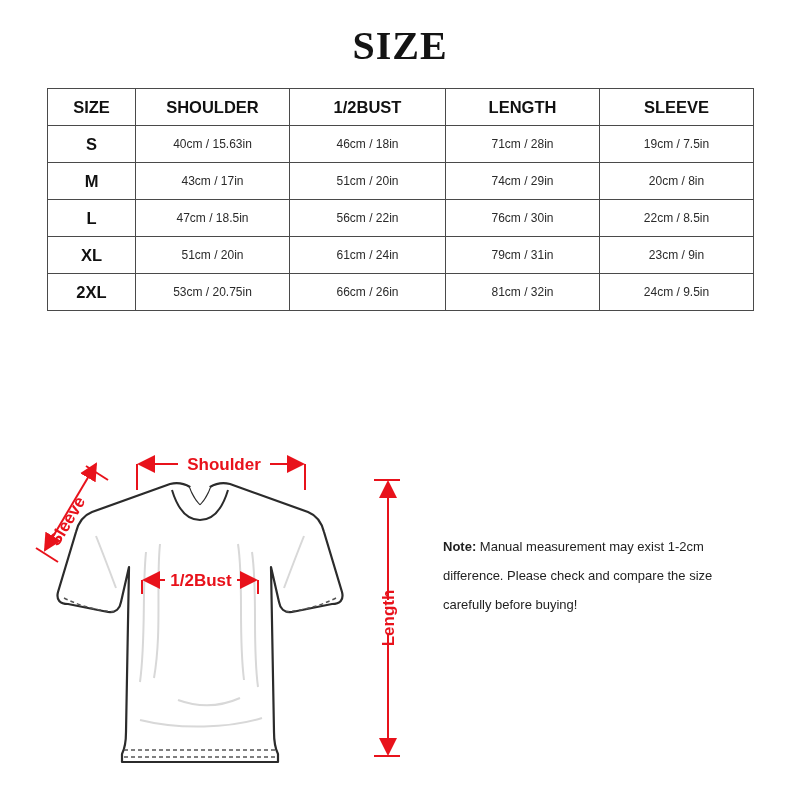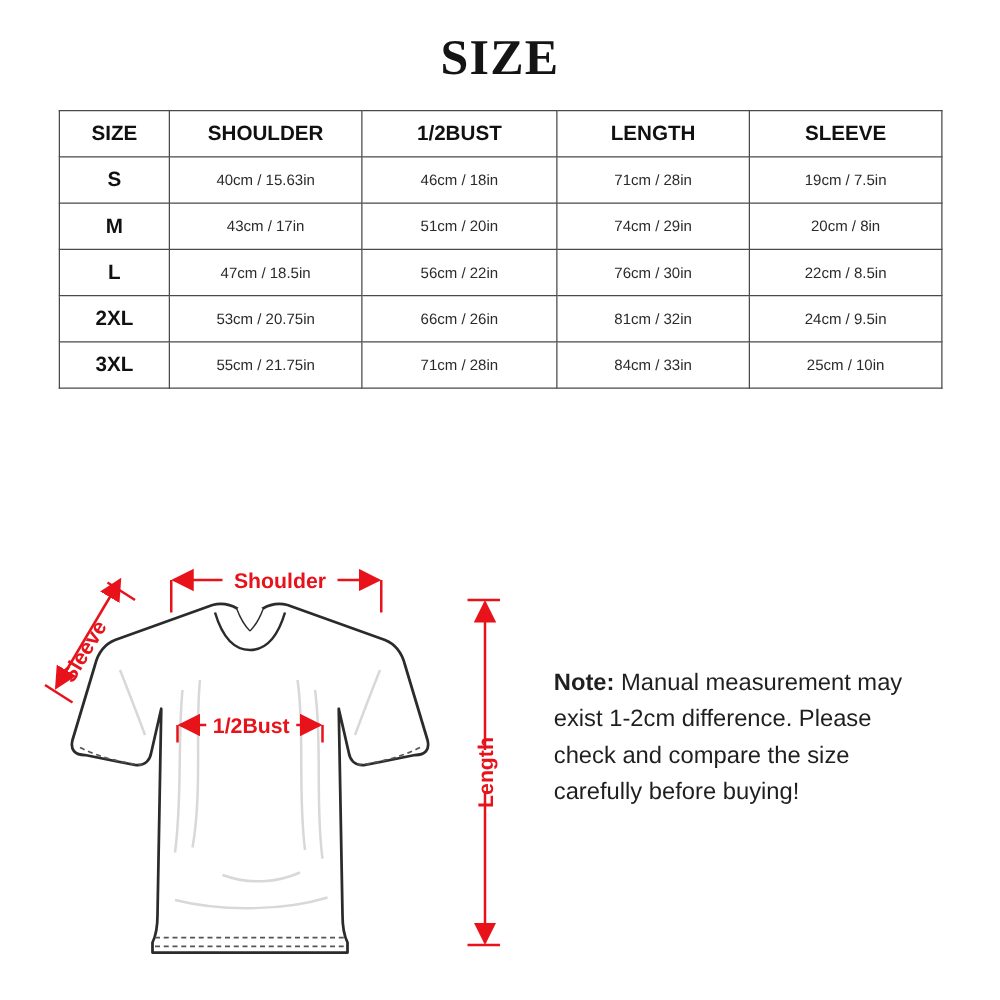--- a/index.html
+++ b/index.html
@@ -76,21 +76,21 @@
     top: 0;
     left: 0;
   }
 
   
   .note {
     position: absolute;
     left: 443px;
     top: 100px;
     width: 300px;
-    font-size: 19px;
+    font-size: 13px;
     line-height: 29px;
     color: #1f1f1f;
   }
   .note b {
     font-weight: 700;
   }
 
   .lbl {
     font-family: "Liberation Sans", sans-serif;
     font-weight: 700;
@@ -135,32 +135,32 @@
       <td>20cm / 8in</td>
     </tr>
     <tr>
       <td class="sizecol">L</td>
       <td>47cm / 18.5in</td>
       <td>56cm / 22in</td>
       <td>76cm / 30in</td>
       <td>22cm / 8.5in</td>
     </tr>
     <tr>
+      <td class="sizecol">XL</td>
+      <td>51cm / 20in</td>
+      <td>61cm / 24in</td>
+      <td>79cm / 31in</td>
+      <td>23cm / 9in</td>
+    </tr>
+    <tr>
       <td class="sizecol">2XL</td>
       <td>53cm / 20.75in</td>
       <td>66cm / 26in</td>
       <td>81cm / 32in</td>
       <td>24cm / 9.5in</td>
-    </tr>
-    <tr>
-      <td class="sizecol">3XL</td>
-      <td>55cm / 21.75in</td>
-      <td>71cm / 28in</td>
-      <td>84cm / 33in</td>
-      <td>25cm / 10in</td>
     </tr>
   </tbody>
 </table>
 
 <div class="diagram">
   <svg width="800" height="368" viewBox="0 0 800 368" xmlns="http://www.w3.org/2000/svg">
     <defs>
       <marker id="arrR" markerWidth="9" markerHeight="9" refX="8" refY="4.5" orient="auto">
         <path d="M0,0 L9,4.5 L0,9 z" fill="#e8121b"></path>
       </marker>

